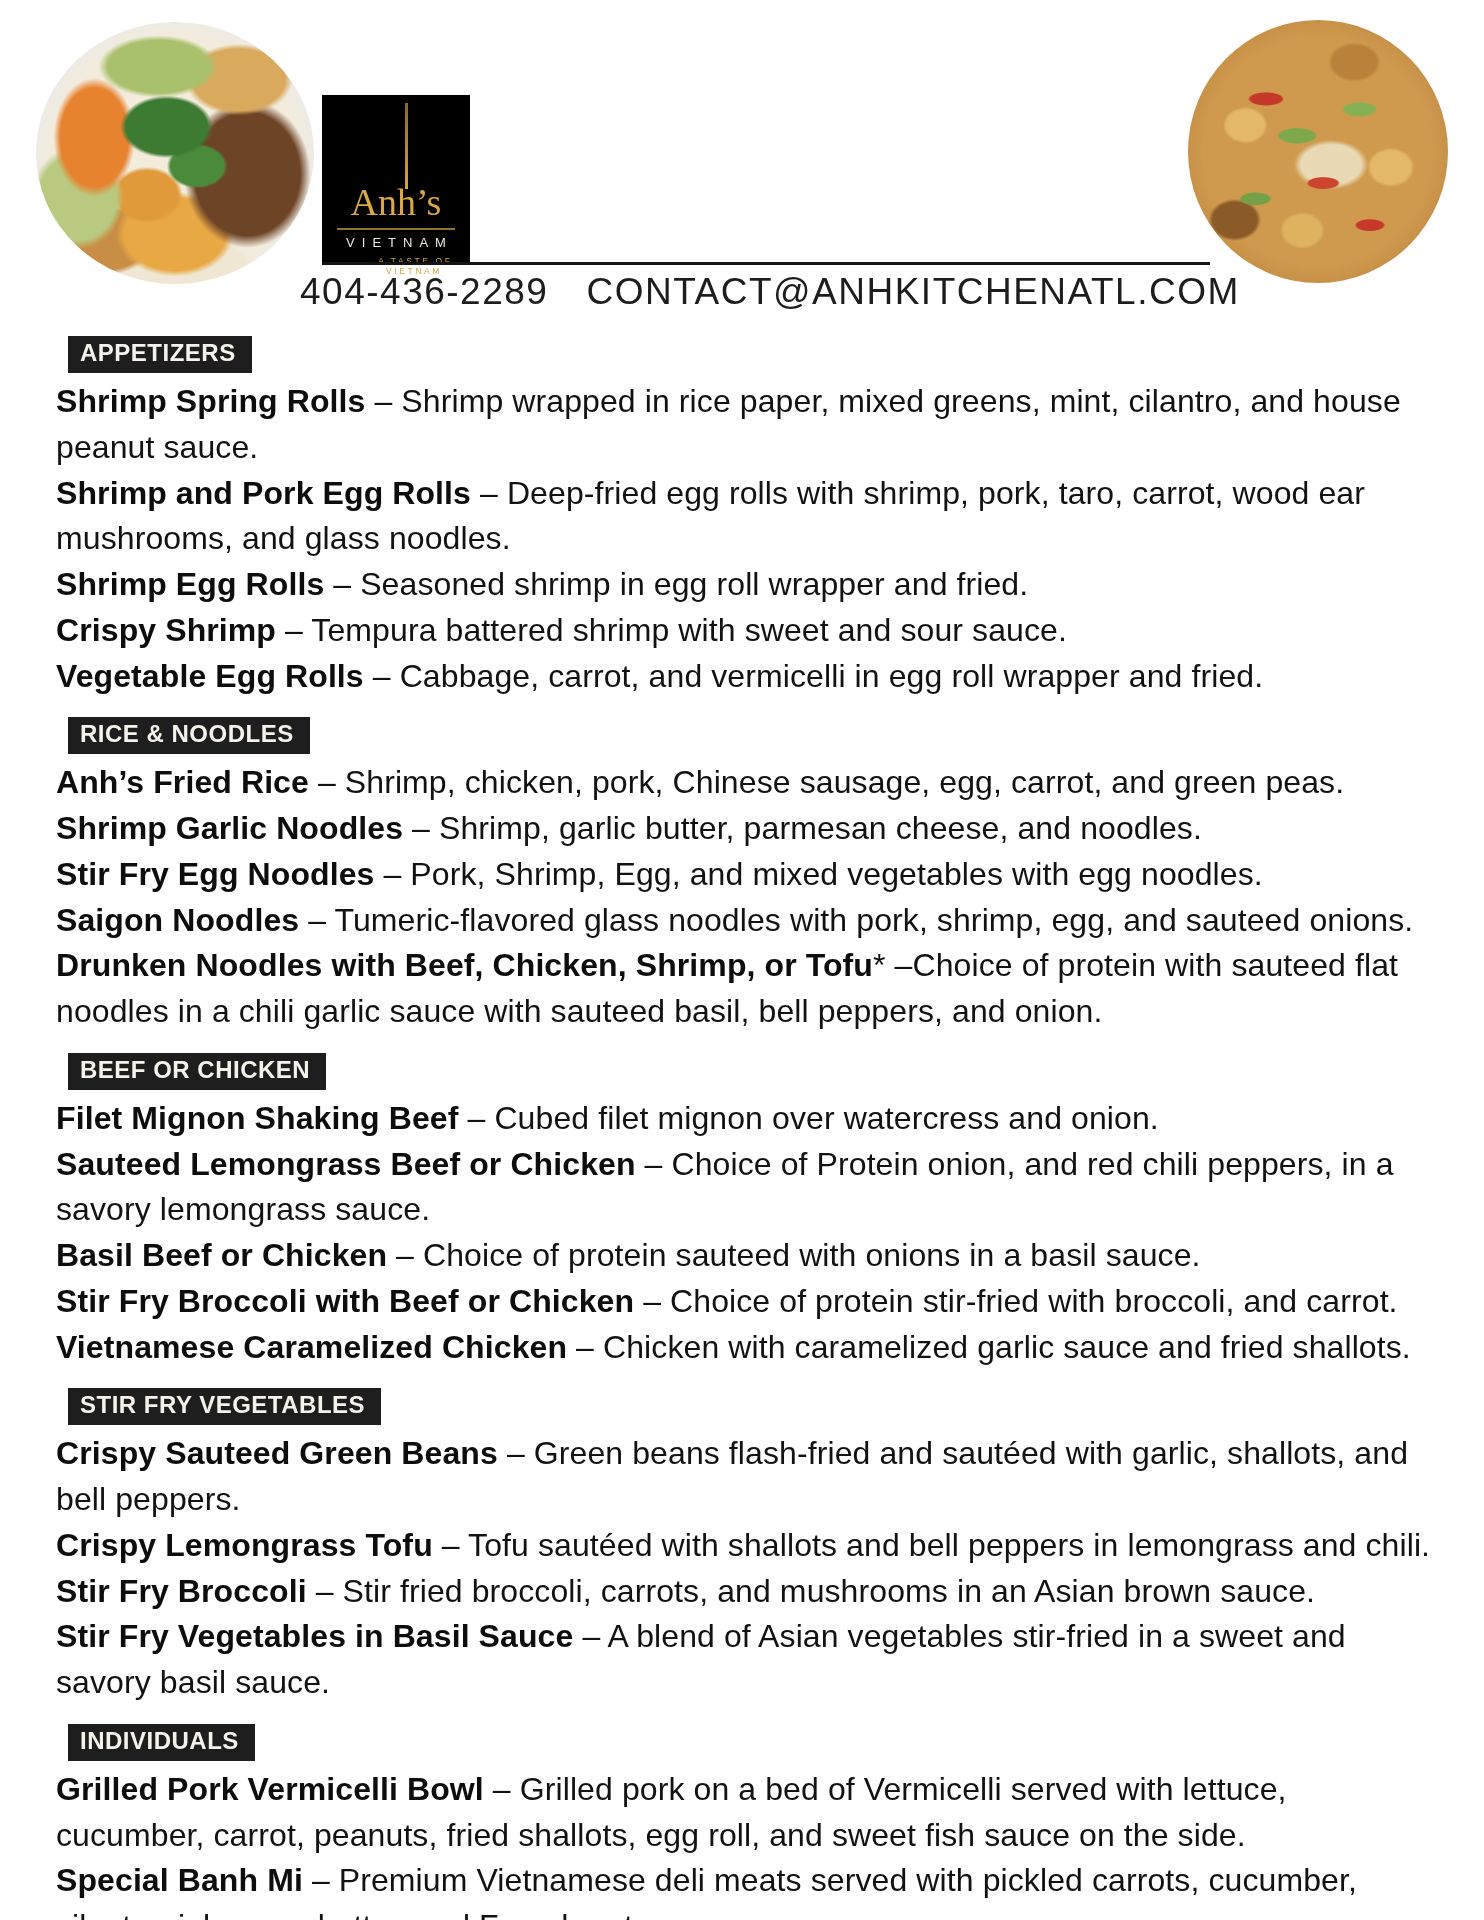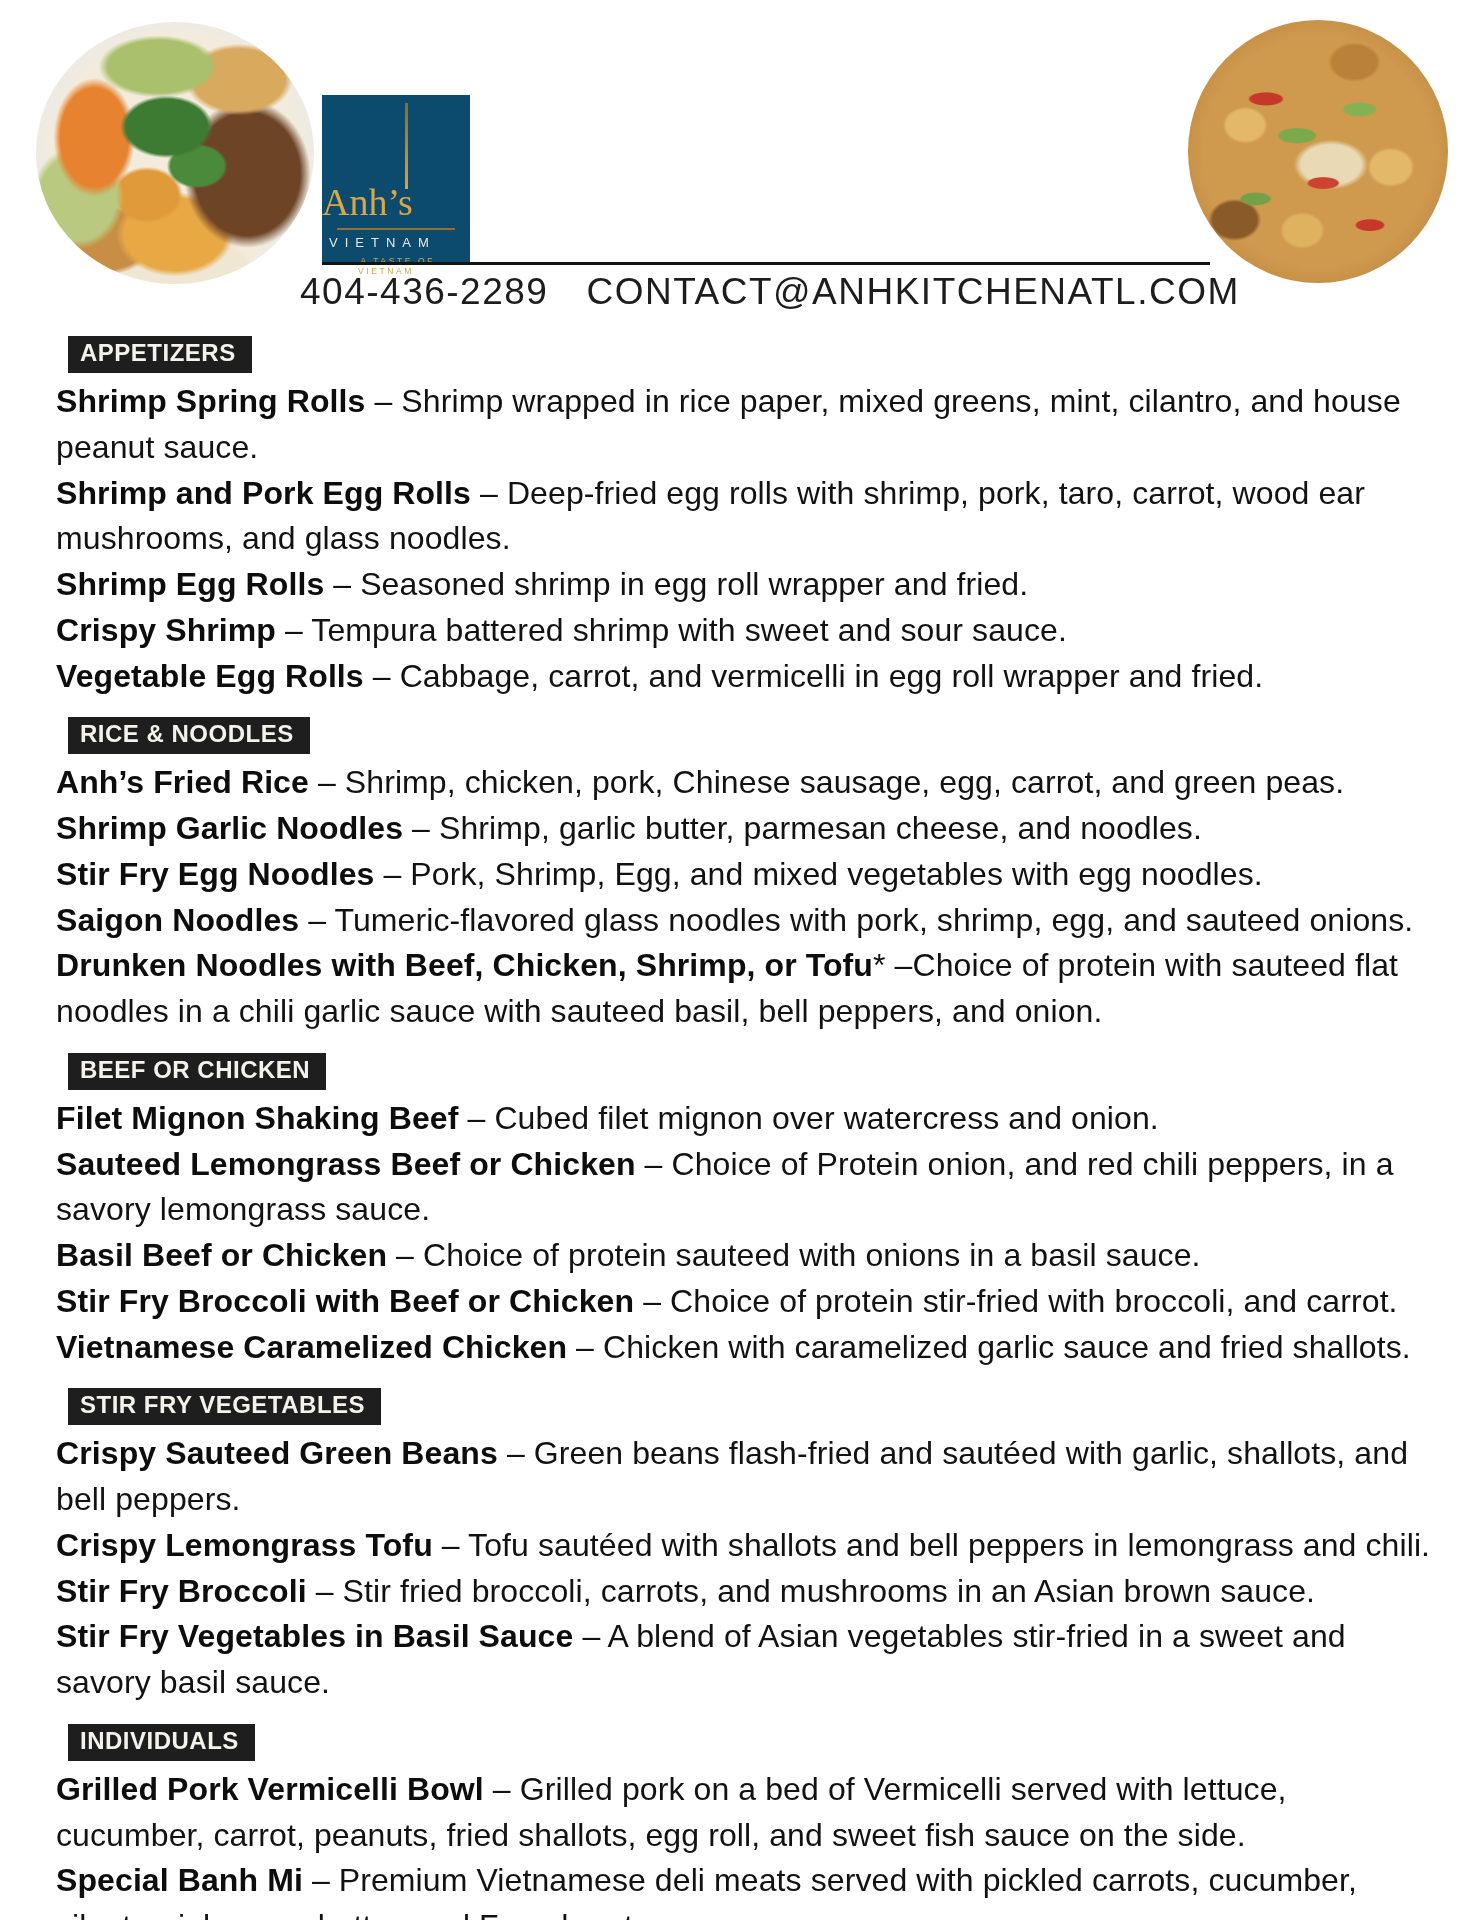--- a/index.html
+++ b/index.html
@@ -43,21 +43,21 @@
       radial-gradient(ellipse 34px 28px at 22% 40%, #e3b869 0 55%, rgba(227,184,105,0) 66%),
       radial-gradient(ellipse 36px 30px at 78% 56%, #e3b869 0 55%, rgba(227,184,105,0) 66%),
       radial-gradient(ellipse 34px 28px at 44% 80%, #dfb25f 0 55%, rgba(223,178,95,0) 66%),
       radial-gradient(ellipse 40px 30px at 64% 16%, #b9813a 0 55%, rgba(185,129,58,0) 66%),
       radial-gradient(ellipse 40px 32px at 18% 76%, #8a5a28 0 55%, rgba(138,90,40,0) 66%),
       radial-gradient(circle at 50% 50%, #cf9a4e 0 62%, #bb853e 84%, #a5702f 100%);
   }
 
   .logo-box {
     position:absolute; left:322px; top:95px; width:148px; height:167px;
-    background:#0c4a6e; text-align:left;
+    background:#000000; text-align:center;
   }
   .chopstick { position:absolute; left:56%; top:8px; width:3px; height:86px;
     background:linear-gradient(to bottom, #8a6a28, #d7a43f); }
   .logo-name { margin-top:88px; font-family:"Liberation Serif", serif;
     font-size:38px; color:#d9a743; line-height:1; }
   .logo-rule { margin:7px auto 5px; width:80%; height:2px; background:#8f732f; }
   .logo-kitchen { color:#ece8de; font-size:13px; letter-spacing:7px; text-indent:7px; }
   .logo-tagline { margin-top:6px; color:#cfa544; font-size:8.5px; letter-spacing:2.6px; text-indent:2.6px;padding-left:36px; }
 
   .title-block { position:absolute; left:488px; top:84px; }

